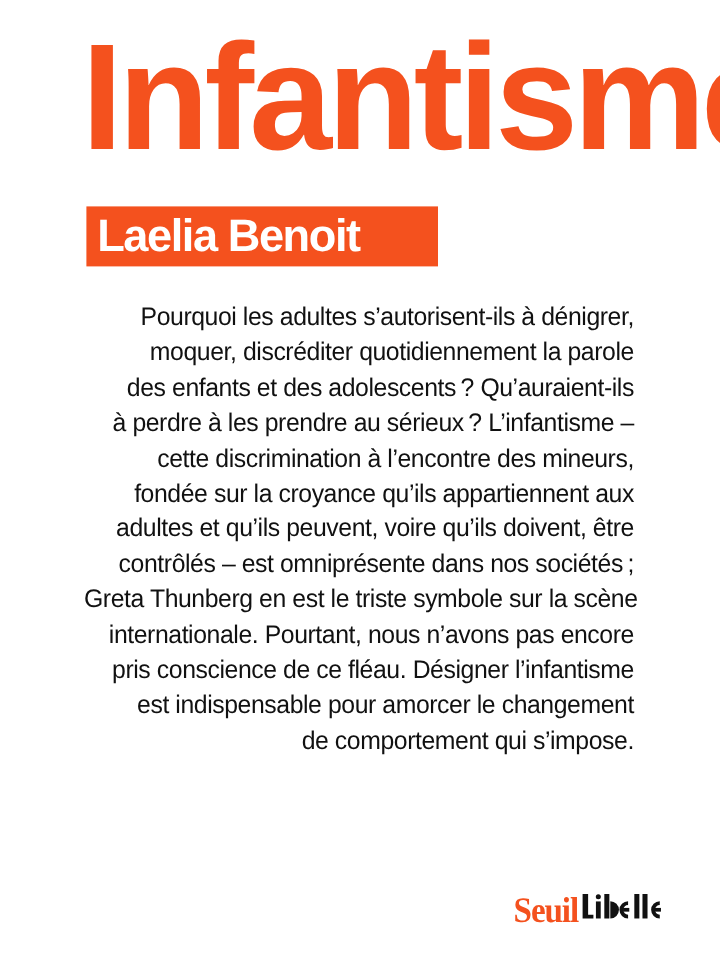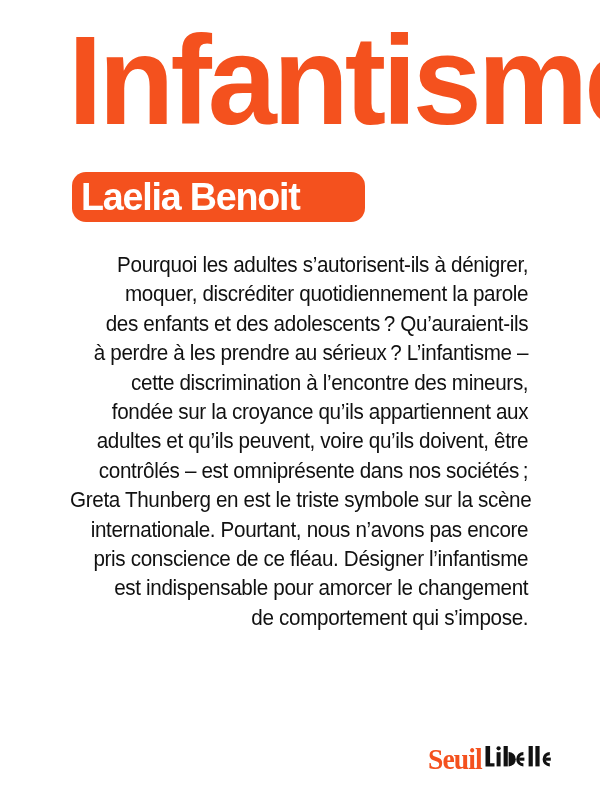--- a/index.html
+++ b/index.html
@@ -46,21 +46,20 @@
     position: absolute;
     left: 72px;
     top: 172px;
     width: 293px;
     height: 50px;
     background: #F4511E;
     display: flex;
     align-items: center;
     box-sizing: border-box;
     padding: 0 8px 0 9px;
-    border-radius: 14px;
   }
   .author-name {
     color: #ffffff;
     font-family: "Liberation Sans", sans-serif;
     font-weight: 700;
     font-size: 38px;
     line-height: 38px;
     letter-spacing: -1.2px;
     white-space: nowrap;
     transform: scaleX(0.99);

